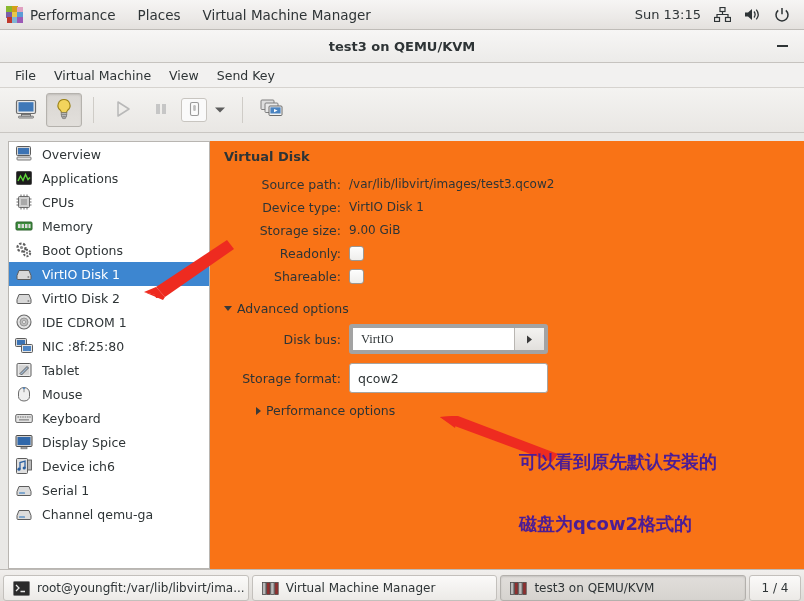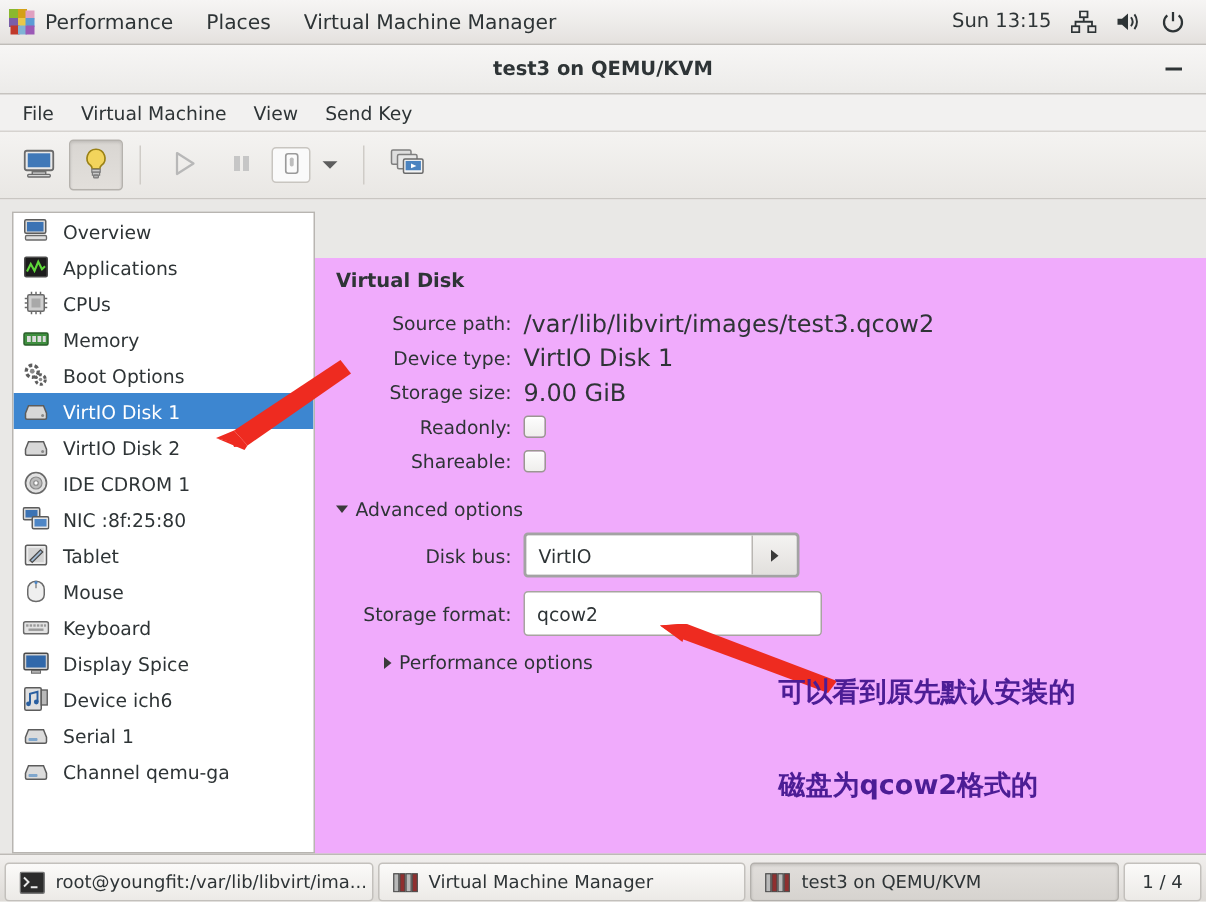--- a/index.html
+++ b/index.html
@@ -120,56 +120,56 @@
     height: 24px; display: flex; align-items: center; gap: 9px;
     padding-left: 6px; font-size: 12.5px; color: #2e3436;
     white-space: nowrap;
   }
   .side-row.selected { background: #3d86d0; color: #ffffff; }
   .side-ico { width: 18px; height: 18px; flex: none; display: block; }
 
   .detail {
     flex: 1 1 auto; position: relative;
     padding: 4px 0 0 14px;
-    background: #f0abfc;
-    margin-top: 31px;
+    background: #f97316;
   }
   .detail-title {
     font-size: 13px; font-weight: bold; color: #2e3436; margin: 4px 0 9px 0;
   }
   .field-row {
     display: flex; align-items: center; height: 22px; margin-bottom: 1px;
   }
   .field-label {
     width: 125px; text-align: right; padding-right: 8px;
     font-size: 12.5px; color: #2e3436; white-space: nowrap;
   }
-  .field-value { font-size: 16px; color: #2e3436; white-space: nowrap; }
+  .field-value { font-size: 12px; color: #2e3436; white-space: nowrap; }
   .chk {
     width: 15px; height: 15px; border: 1px solid #9b9792; border-radius: 3px;
     background: linear-gradient(to bottom, #fdfdfd, #efeeec);
     box-shadow: inset 0 1px 0 #ffffff;
   }
 
   .expander {
     display: flex; align-items: center; gap: 5px;
     font-size: 12.5px; color: #2e3436; margin: 14px 0 8px 0;
   }
   .tri-down { width: 0; height: 0; border-left: 4.5px solid transparent; border-right: 4.5px solid transparent; border-top: 5.5px solid #3a3a3a; }
   .tri-right { width: 0; height: 0; border-top: 4.5px solid transparent; border-bottom: 4.5px solid transparent; border-left: 5.5px solid #3a3a3a; }
 
   .form-row { display: flex; align-items: center; margin-bottom: 9px; }
   .form-label {
     width: 125px; text-align: right; padding-right: 8px;
     font-size: 12.5px; color: #2e3436; white-space: nowrap;
   }
   .combo {
-    width: 184px; height: 30px; display: flex; align-items: stretch;
-    border: 2px solid #a3a3a3; border-radius: 3px; background: #ffffff;
+    width: 199px; height: 30px; display: flex; align-items: stretch;
+    border: 4px solid #a3a3a3; border-radius: 3px; background: #ffffff;
     overflow: hidden;
+    font-family: Liberation Serif, serif;
   }
   .combo .val {
     flex: 1 1 auto; display: flex; align-items: center; padding-left: 8px;
     font-size: 12.5px; color: #2e3436; background: #ffffff;
   }
   .combo .btn {
     width: 30px; flex: none; display: flex; align-items: center; justify-content: center;
     border-left: 1px solid #b9b6b2;
     background: linear-gradient(to bottom, #f4f3f1, #e2e0dd);
   }

